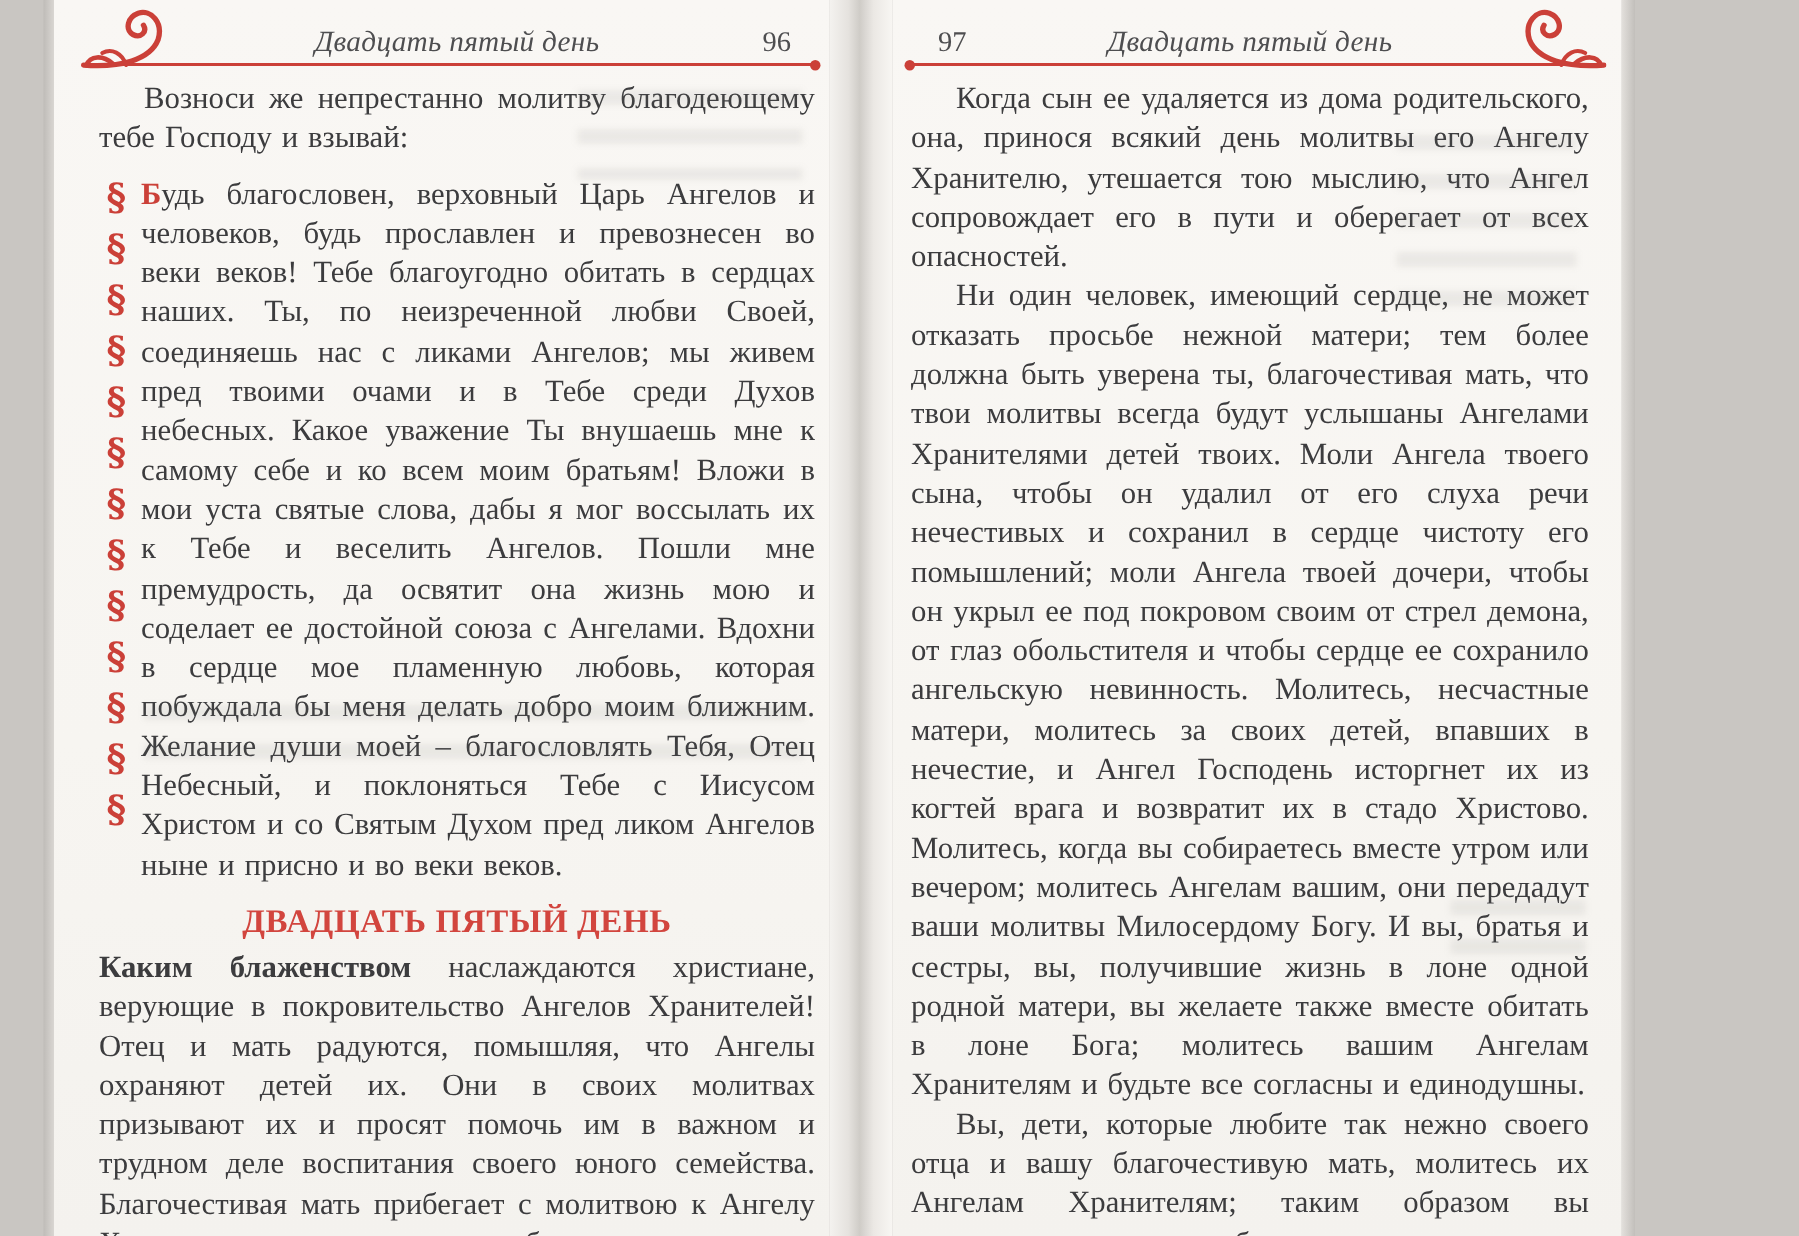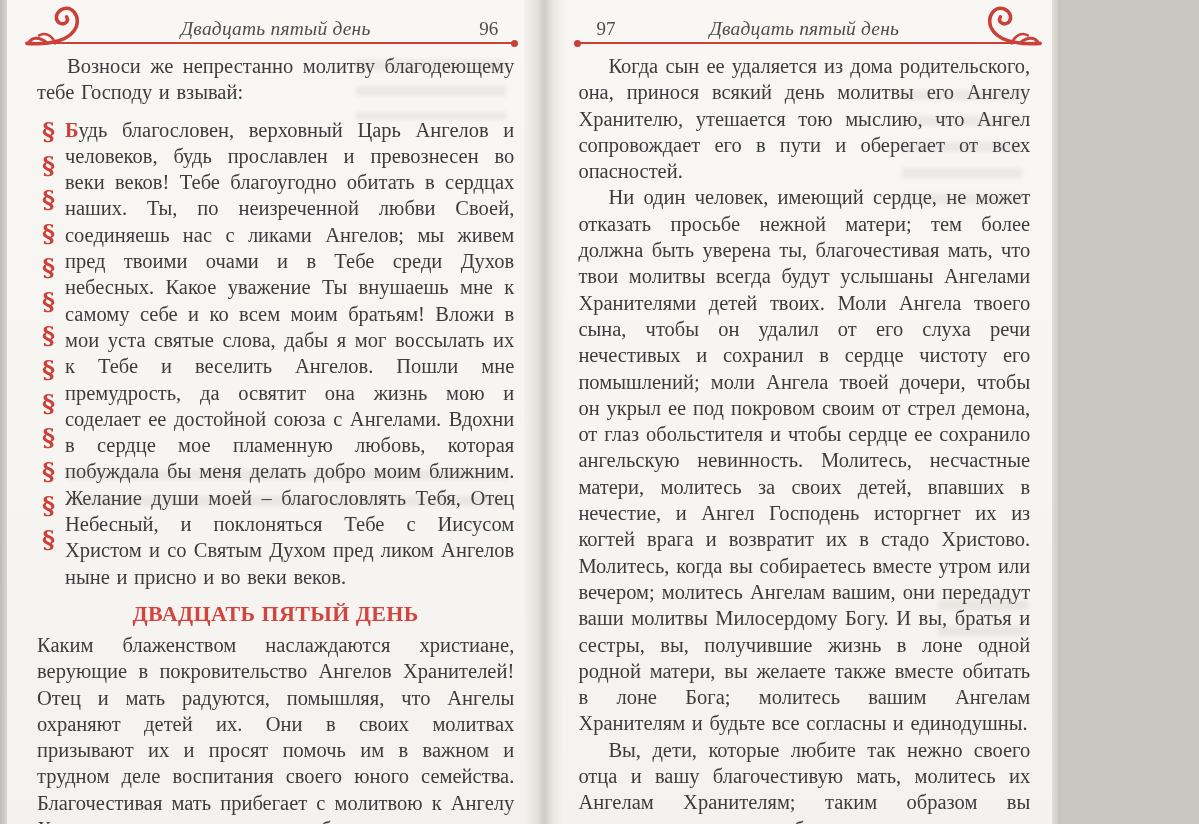--- a/index.html
+++ b/index.html
@@ -1,19 +1,20 @@
 <!DOCTYPE html>
 <html><head>
 <meta charset="utf-8">
 <style>
   html,body{margin:0;padding:0;background:#c9c6c2;}
   .spread{
     width:1061px;height:824px;display:flex;overflow:hidden;
     font-family:"Liberation Serif","DejaVu Serif",serif;
     color:#3c3c3e;
+    padding-left:29px;
   }
   .edge-left{width:8px;background:linear-gradient(90deg,#bfbcb8,#d9d6d2);}
   .edge-right{width:10px;background:linear-gradient(90deg,#e3e0dc,#c2bfbb);}
   .gutter{width:48px;background:linear-gradient(90deg,#f4f2ef 0%,#e5e2de 30%,#cfccc7 48%,#d8d5d1 55%,#ebe8e4 70%,#f8f6f3 100%);}
   .page{background:linear-gradient(180deg,#f9f7f4 0%,#f7f5f1 60%,#f4f2ee 100%);box-sizing:border-box;position:relative;}
   .page.left{width:584px;padding:16px 10px 0 30px;}
   .page.right{width:549px;padding:16px 22px 0 12px;}
 
   
   .page-header{position:relative;height:26px;border-bottom:2.5px solid #cb4038;margin-bottom:9px;}
@@ -32,21 +33,21 @@
   .flourish{position:absolute;bottom:-5px;}
   .page-header.lp .flourish{left:-12px;}
   .page-header.rp .flourish{right:-12px;transform:scaleX(-1);}
 
   
   .bodytext p{
     margin:0;font-size:20.5px;line-height:26.3px;text-align:justify;
     word-spacing:1.5px;
   }
   p.ind{text-indent:30px;}
-  .lead-bold{font-weight:normal;}
+  .lead-bold{font-weight:bold;}
 
   
   .prayer{display:flex;margin-top:11px;}
   .ornament-border{
     flex:0 0 34px;overflow:hidden;color:#cb4038;font-weight:bold;
     writing-mode:vertical-rl;text-orientation:upright;
     font-size:25px;letter-spacing:5px;line-height:34px;
     font-family:"DejaVu Serif",serif;margin-left:-6px;
   }
   .prayer-text{flex:1;}

